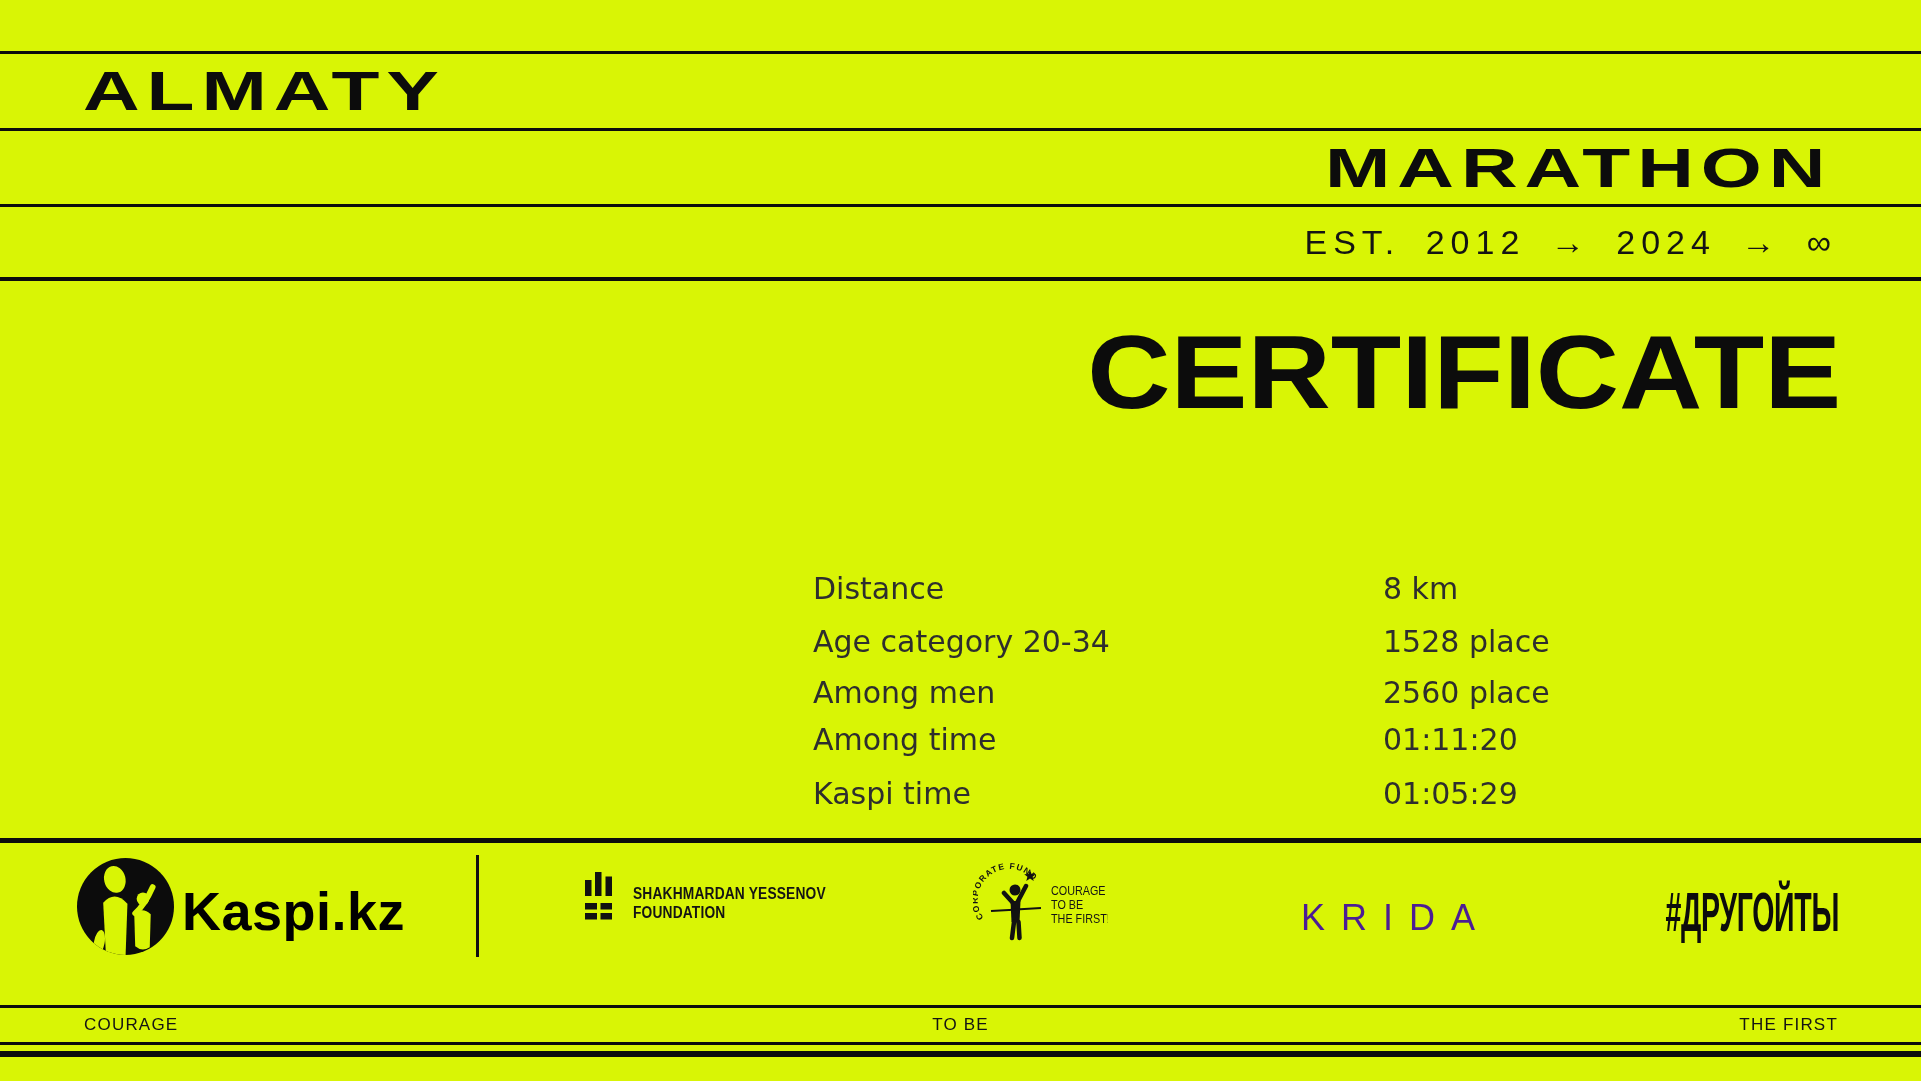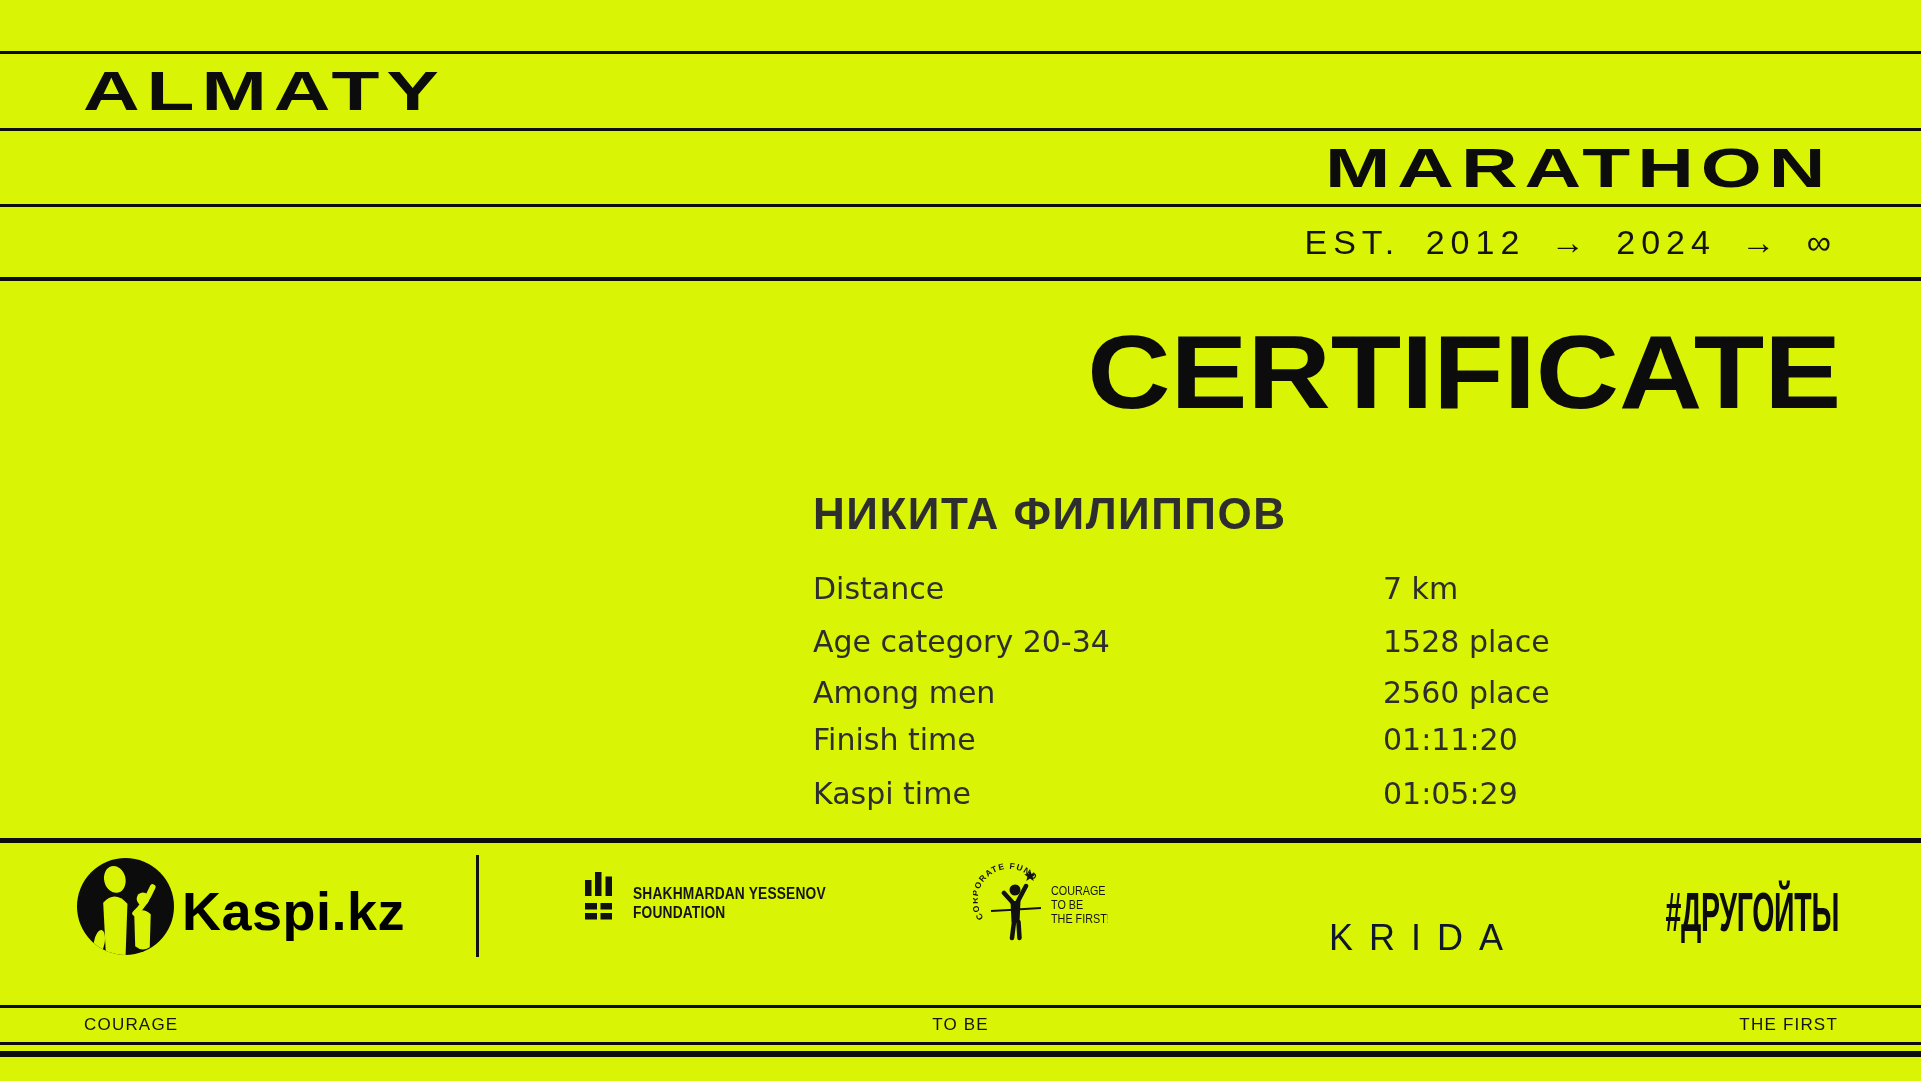--- a/index.html
+++ b/index.html
@@ -61,22 +61,22 @@
   }
   .vdiv{position:absolute;left:476px;top:855px;width:3px;height:102px;background:#111;}
   .yess-icon{position:absolute;left:585px;top:872px;}
   .t-yess{
     position:absolute;left:633px;top:884px;
     font-weight:700;font-size:16px;line-height:19px;letter-spacing:0.2px;color:#141414;
     transform:scaleX(0.86);transform-origin:left top;white-space:nowrap;
   }
   .cf-logo{position:absolute;left:973px;top:862px;}
   .t-krida{
-    position:absolute;left:1329px;top:900px;
-    font-weight:400;font-size:36px;line-height:1;letter-spacing:16px;color:#0f172a;white-space:nowrap;margin-top:20px;
+    position:absolute;left:1301px;top:900px;
+    font-weight:400;font-size:36px;line-height:1;letter-spacing:16px;color:#4c1d95;white-space:nowrap;
   }
   .t-hash{
     position:absolute;right:82px;top:889px;
     font-weight:700;font-size:46px;line-height:46px;letter-spacing:-0.5px;color:#0C0C0C;
     transform:scale(0.62,1.2);transform-origin:right center;white-space:nowrap;
   }
   .strip{position:absolute;top:1015px;font-weight:500;font-size:17px;line-height:20px;
          letter-spacing:1.2px;color:#141414;white-space:nowrap;}
   .strip.left{left:84px;}
   .strip.center{left:0;width:1921px;text-align:center;}
@@ -94,37 +94,36 @@
   <div class="rule l5"></div>
   <div class="rule l6"></div>
   <div class="rule l7"></div>
   <div class="rule l8"></div>
 
   <div class="t-almaty">ALMATY</div>
   <div class="t-marathon">MARATHON</div>
   <div class="t-est">EST. 2012 → 2024 → ∞</div>
 
   <div class="t-cert">CERTIFICATE</div>
-  <div class="t-name">НИКИТА ФИЛИППОВ</div>
 
   <div class="results">
     <div class="row r0">
       <span class="lab">Distance</span>
-      <span class="val">7 km</span>
+      <span class="val">8 km</span>
     </div>
     <div class="row r1">
       <span class="lab">Age category 20-34</span>
       <span class="val">1528 place</span>
     </div>
     <div class="row r2">
       <span class="lab">Among men</span>
       <span class="val">2560 place</span>
     </div>
     <div class="row r3">
-      <span class="lab">Finish time</span>
+      <span class="lab">Among time</span>
       <span class="val">01:11:20</span>
     </div>
     <div class="row r4">
       <span class="lab">Kaspi time</span>
       <span class="val">01:05:29</span>
     </div>
   </div>
 
   <svg class="kaspi-icon" width="97" height="100" viewBox="0 0 100 103">
     <defs>

